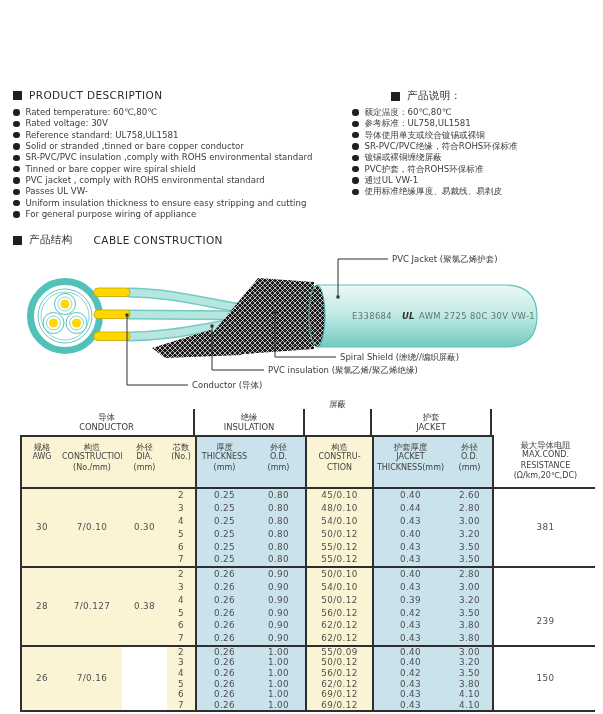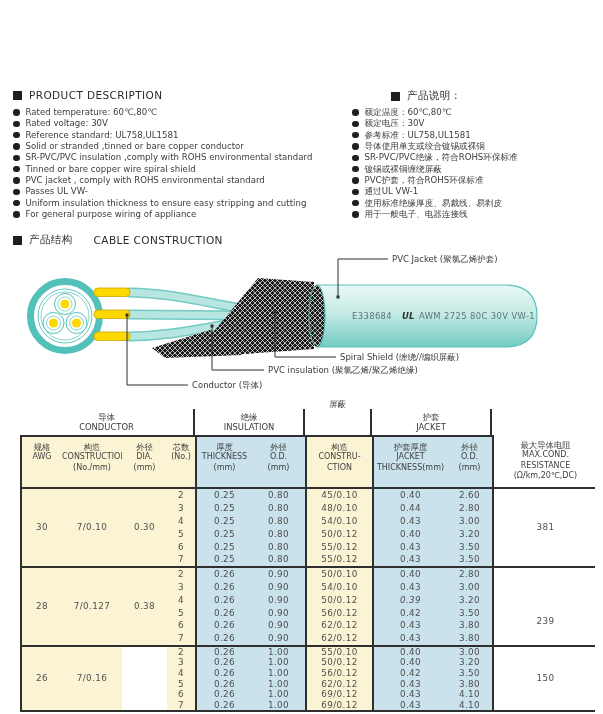--- a/index.html
+++ b/index.html
@@ -96,24 +96,20 @@
         <span>For general purpose wiring of appliance</span>
       </li>
     </ul>
   <ul class="blist" style="left:352px;top:107px;">
       <li>
         <span class="dot"></span>
         <span>额定温度：60℃,80℃</span>
       </li>
       <li>
         <span class="dot"></span>
-        <span>额定电压：30V</span>
-      </li>
-      <li>
-        <span class="dot"></span>
         <span>参考标准：UL758,UL1581</span>
       </li>
       <li>
         <span class="dot"></span>
         <span>导体使用单支或绞合镀锡或裸铜</span>
       </li>
       <li>
         <span class="dot"></span>
         <span>SR-PVC/PVC绝缘，符合ROHS环保标准</span>
       </li>
@@ -125,24 +121,20 @@
         <span class="dot"></span>
         <span>PVC护套，符合ROHS环保标准</span>
       </li>
       <li>
         <span class="dot"></span>
         <span>通过UL VW-1</span>
       </li>
       <li>
         <span class="dot"></span>
         <span>使用标准绝缘厚度、易裁线、易剥皮</span>
-      </li>
-      <li>
-        <span class="dot"></span>
-        <span>用于一般电子、电器连接线</span>
       </li>
     </ul>
 
   <div class="sec-head" style="left:13px;top:233px;">
     <span class="sq"></span>
     <span>产品结构</span>
     <span class="gap2">CABLE CONSTRUCTION</span>
   </div>
 
   <svg class="diagram" width="603" height="160" viewBox="0 0 603 160">
@@ -352,21 +344,21 @@
           <div class="cell c-cream vline" style="grid-area: 2 / 4;">3</div>
           <div class="cell c-blue" style="grid-area: 2 / 5;">0.26</div>
           <div class="cell c-blue vline" style="grid-area: 2 / 6;">0.90</div>
           <div class="cell c-cream vline" style="grid-area: 2 / 7;">54/0.10</div>
           <div class="cell c-blue" style="grid-area: 2 / 8;">0.43</div>
           <div class="cell c-blue vline" style="grid-area: 2 / 9;">3.00</div>
           <div class="cell c-cream vline" style="grid-area: 3 / 4;">4</div>
           <div class="cell c-blue" style="grid-area: 3 / 5;">0.26</div>
           <div class="cell c-blue vline" style="grid-area: 3 / 6;">0.90</div>
           <div class="cell c-cream vline" style="grid-area: 3 / 7;">50/0.12</div>
-          <div class="cell c-blue" style="grid-area: 3 / 8; font-style: italic;">0.39</div>
+          <div class="cell c-blue" style="grid-area: 3 / 8;">0.39</div>
           <div class="cell c-blue vline" style="grid-area: 3 / 9;">3.20</div>
           <div class="cell c-cream vline" style="grid-area: 4 / 4;">5</div>
           <div class="cell c-blue" style="grid-area: 4 / 5;">0.26</div>
           <div class="cell c-blue vline" style="grid-area: 4 / 6;">0.90</div>
           <div class="cell c-cream vline" style="grid-area: 4 / 7;">56/0.12</div>
           <div class="cell c-blue" style="grid-area: 4 / 8;">0.42</div>
           <div class="cell c-blue vline" style="grid-area: 4 / 9;">3.50</div>
           <div class="cell c-cream vline" style="grid-area: 5 / 4;">6</div>
           <div class="cell c-blue" style="grid-area: 5 / 5;">0.26</div>
           <div class="cell c-blue vline" style="grid-area: 5 / 6;">0.90</div>
@@ -380,21 +372,21 @@
           <div class="cell c-blue" style="grid-area: 6 / 8;">0.43</div>
           <div class="cell c-blue vline" style="grid-area: 6 / 9;">3.80</div>
         </div>
         <div class="tg tbody g3 last">
           <div class="cell c-cream" style="grid-area: 1 / 1 / span 6;">26</div>
           <div class="cell c-cream" style="grid-area: 1 / 2 / span 6;">7/0.16</div>
           <div class="cell c-white" style="grid-area: 1 / 10 / span 6;">150</div>
           <div class="cell c-cream vline" style="grid-area: 1 / 4;">2</div>
           <div class="cell c-blue" style="grid-area: 1 / 5;">0.26</div>
           <div class="cell c-blue vline" style="grid-area: 1 / 6;">1.00</div>
-          <div class="cell c-cream vline" style="grid-area: 1 / 7;">55/0.10</div>
+          <div class="cell c-cream vline" style="grid-area: 1 / 7;">55/0.09</div>
           <div class="cell c-blue" style="grid-area: 1 / 8;">0.40</div>
           <div class="cell c-blue vline" style="grid-area: 1 / 9;">3.00</div>
           <div class="cell c-cream vline" style="grid-area: 2 / 4;">3</div>
           <div class="cell c-blue" style="grid-area: 2 / 5;">0.26</div>
           <div class="cell c-blue vline" style="grid-area: 2 / 6;">1.00</div>
           <div class="cell c-cream vline" style="grid-area: 2 / 7;">50/0.12</div>
           <div class="cell c-blue" style="grid-area: 2 / 8;">0.40</div>
           <div class="cell c-blue vline" style="grid-area: 2 / 9;">3.20</div>
           <div class="cell c-cream vline" style="grid-area: 3 / 4;">4</div>
           <div class="cell c-blue" style="grid-area: 3 / 5;">0.26</div>

